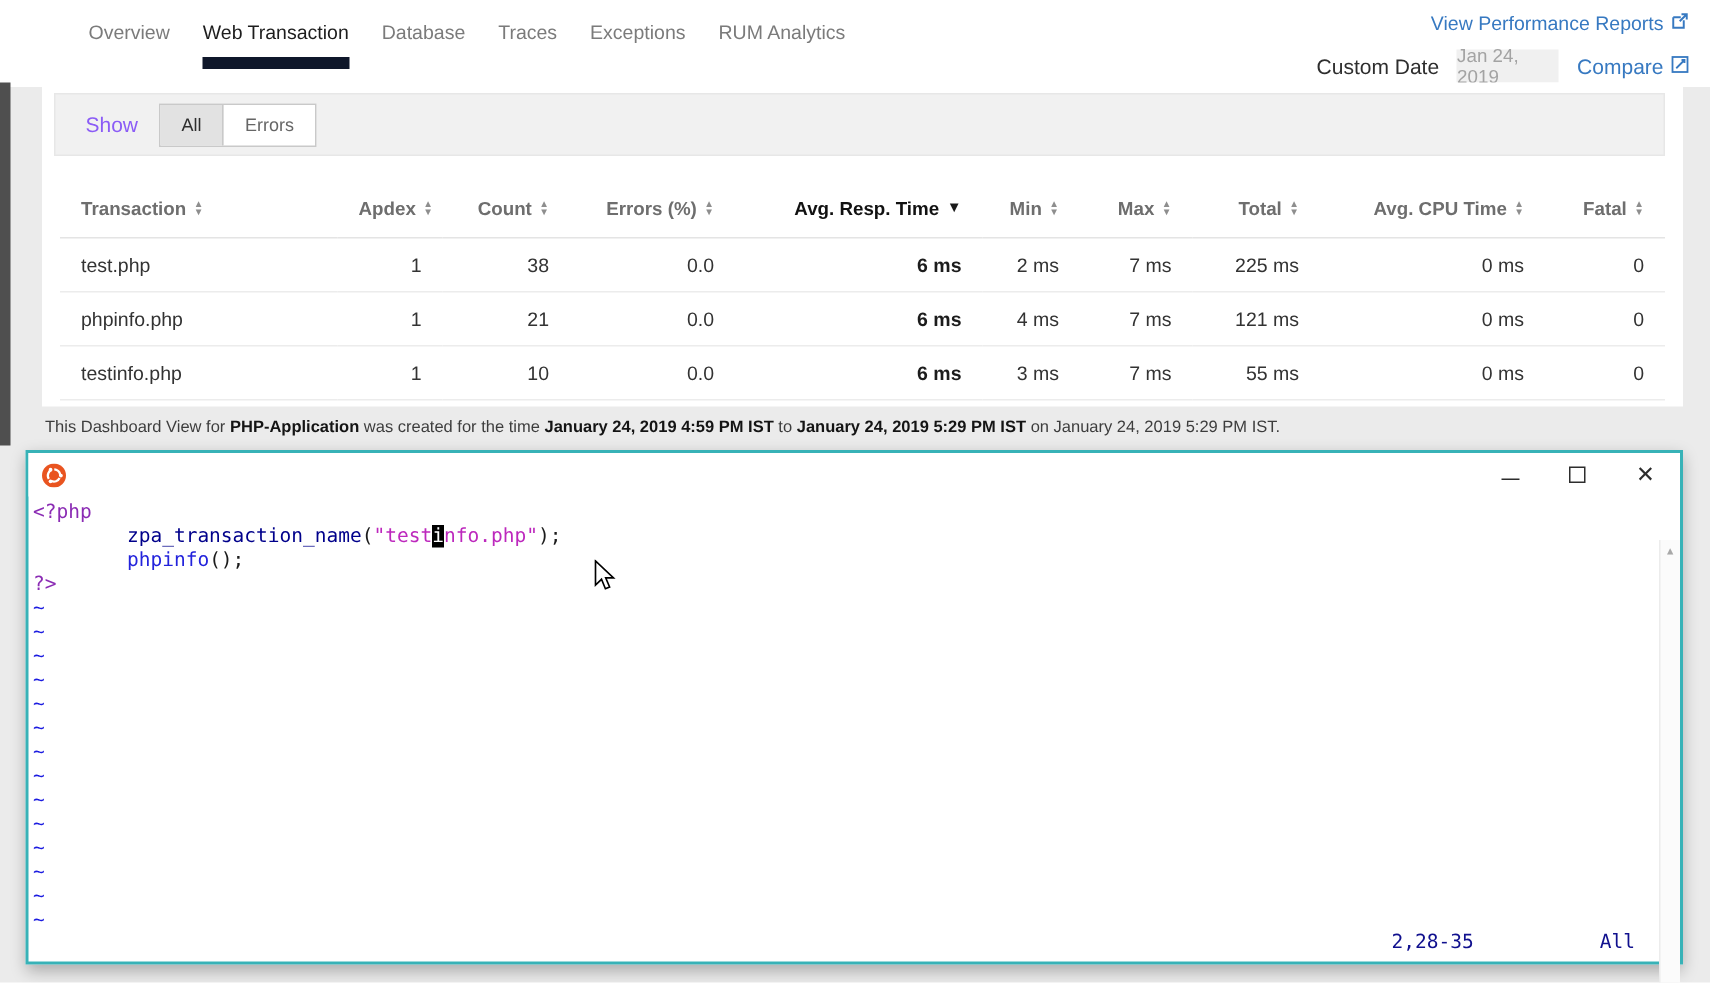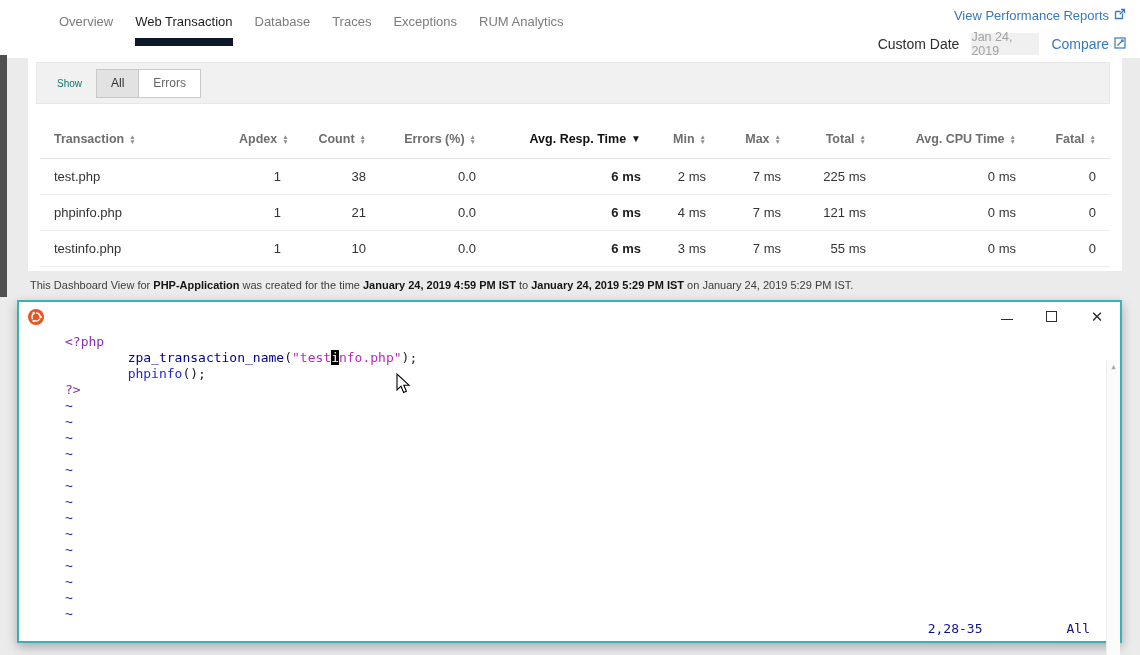--- a/index.html
+++ b/index.html
@@ -19,21 +19,21 @@
               display:flex; align-items:center; justify-content:center; border:none; }
   .compare-link { color:#3779c1; font-size:14px; display:flex; align-items:center; gap:5px; cursor:pointer; }
 
   
   .dark-strip { position:absolute; left:0; top:55px; width:7px; height:242px; background:#4f4f4f; }
 
   
   .card { position:absolute; left:28px; top:55px; width:1094px; height:216px; background:#fff; }
   .filter-band { margin:7px 12px 0 8px; height:42px; background:#f1f1f1; border:1px solid #e7e7e7;
                  display:flex; align-items:center; }
-  .show-label { font-size:10px; color:#0f766e; margin-left:20px; }
+  .show-label { font-size:14px; color:#8b5cf6; margin-left:20px; }
   .toggle-group { display:flex; margin-left:14px; border:1px solid #c9c9c9; background:#fff; height:29px; }
   .toggle-opt { font-size:12px; display:flex; align-items:center; padding:0 14px; cursor:pointer; color:#666; }
   .toggle-opt.selected { background:#e2e2e2; border-right:1px solid #c9c9c9; color:#2e2e2e; }
   .search-box { margin-left:auto; margin-right:18px; width:280px; height:30px; border:1px solid #d9d9d9;
                 background:#fff; font-size:13px; color:#333; padding:0 10px; font-family:"Liberation Sans",sans-serif; }
   .search-box::placeholder { color:#9a9a9a; }
 
   table.tx { width:1070px; margin:18px 12px 0 12px; border-collapse:collapse; table-layout:fixed; }
   .tx th { font-size:12.5px; color:#6e6e6e; font-weight:bold; padding:10px 14px 12px 14px; text-align:right;
            white-space:nowrap; cursor:pointer; border-bottom:1px solid #e4e4e4; }
@@ -57,21 +57,21 @@
   .term-titlebar { height:29px; display:flex; align-items:center; background:#fff; }
   .ubuntu-icon { margin-left:9px; width:16px; height:16px; }
   .term-title { margin-left:8px; font-size:13px; color:#242438; }
   .term-controls { margin-left:auto; display:flex; align-items:center; gap:33px; padding-right:16px; }
   .ctrl { width:14px; height:14px; display:flex; align-items:center; justify-content:center; cursor:pointer; color:#2d2d2d; }
   .ctrl-min { border-bottom:1.4px solid #2d2d2d; width:12px; height:7px; }
   .ctrl-max { width:11px; height:11px; border:1.4px solid #2d2d2d; }
   .ctrl-close { font-size:15px; line-height:14px; }
 
   .term-body { position:relative; height:310px; font-family:"DejaVu Sans Mono", monospace;
-               font-size:13px; padding:3px 16px 0 3px;margin-left:43px; }
+               font-size:13px; padding:3px 16px 0 3px; }
   .code-line { height:16px; line-height:16px; white-space:pre; }
   .tk-cursor { background:#000; color:#fff; }
   .vim-status { position:absolute; bottom:5px; right:30px; font-family:"DejaVu Sans Mono",monospace;
                 font-size:13px; color:#10108e; display:flex; gap:84px; }
 
   .term-scrollbar { position:absolute; right:0; top:29px; width:14px; height:310px; background:#fbfbfb;
                     border-left:1px solid #ececec; }
   .scroll-arrow { position:absolute; left:0; width:13px; text-align:center; font-size:7px; color:#a8a8a8; cursor:pointer; }
   .scroll-arrow.up { top:3px; }
 

